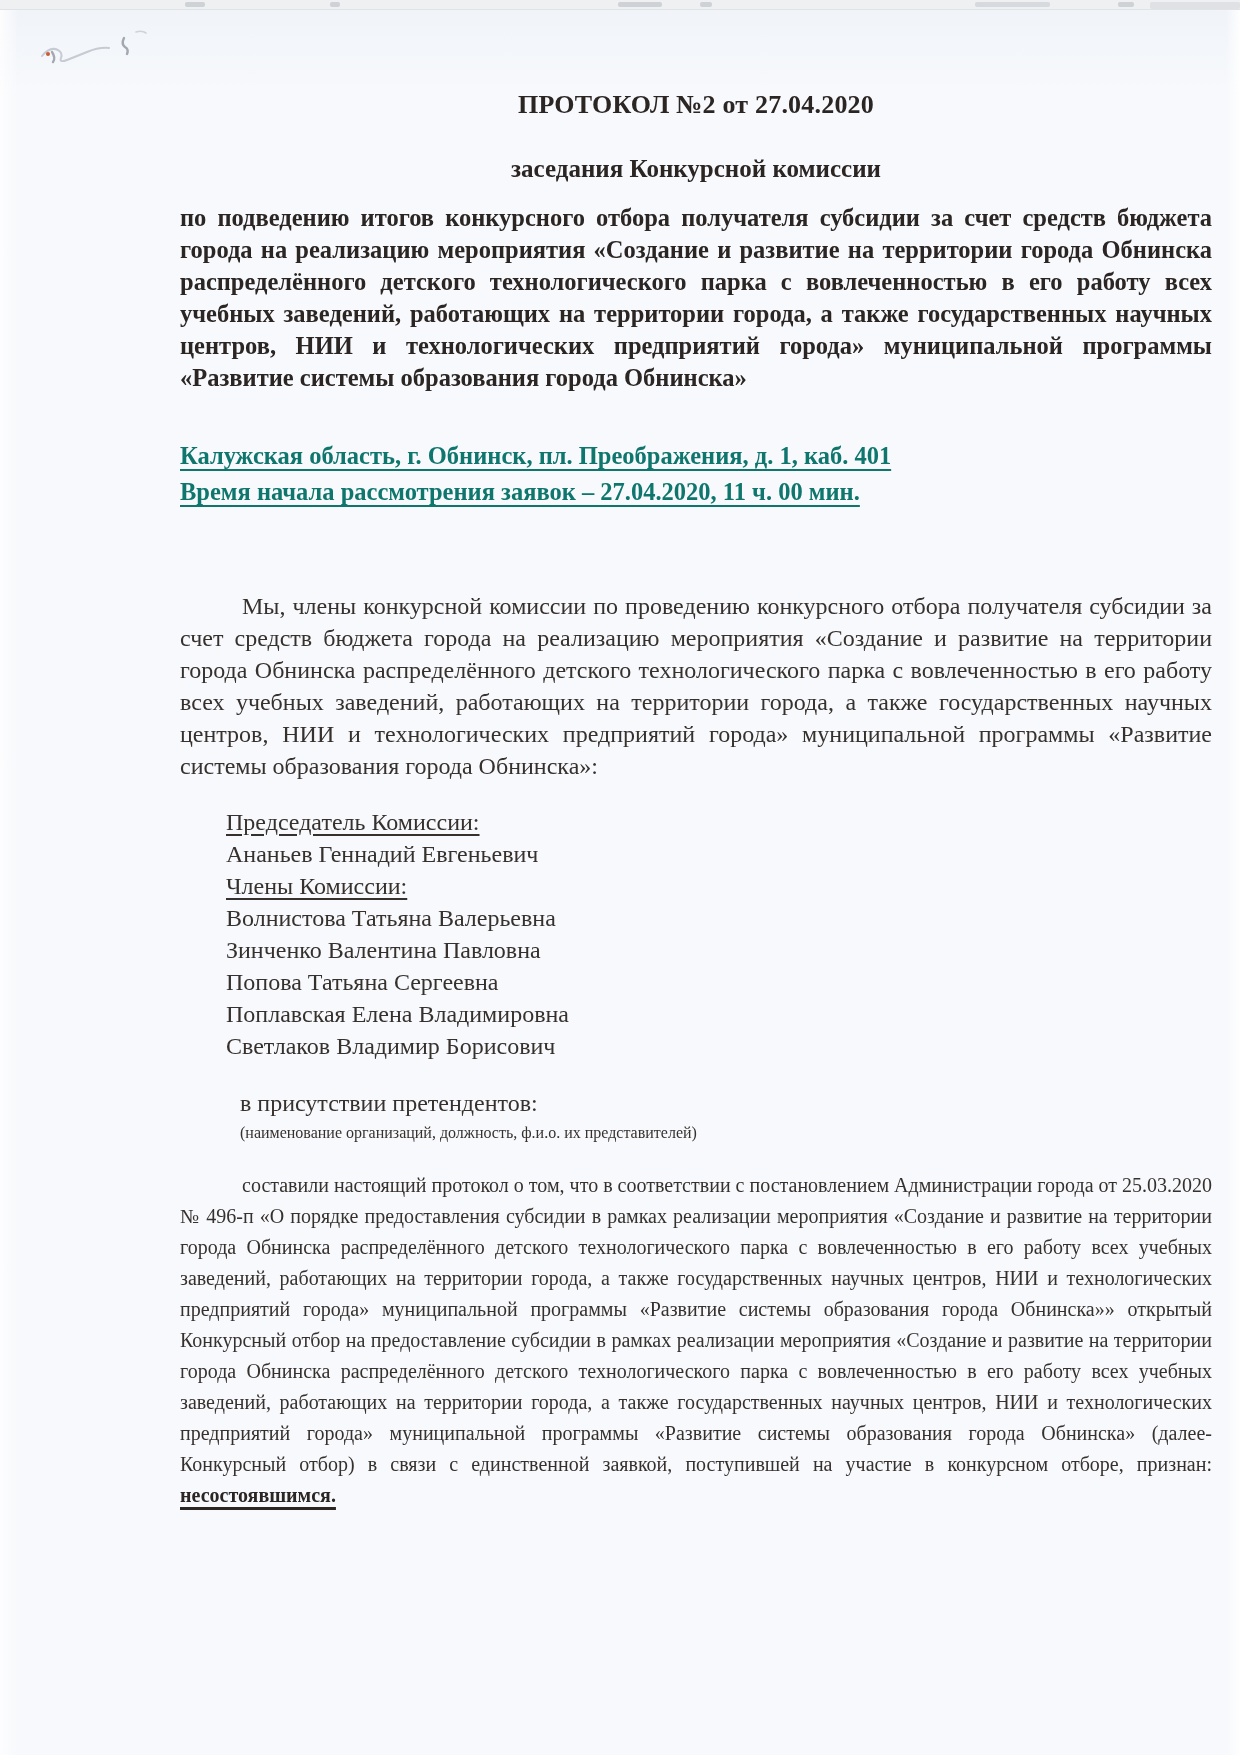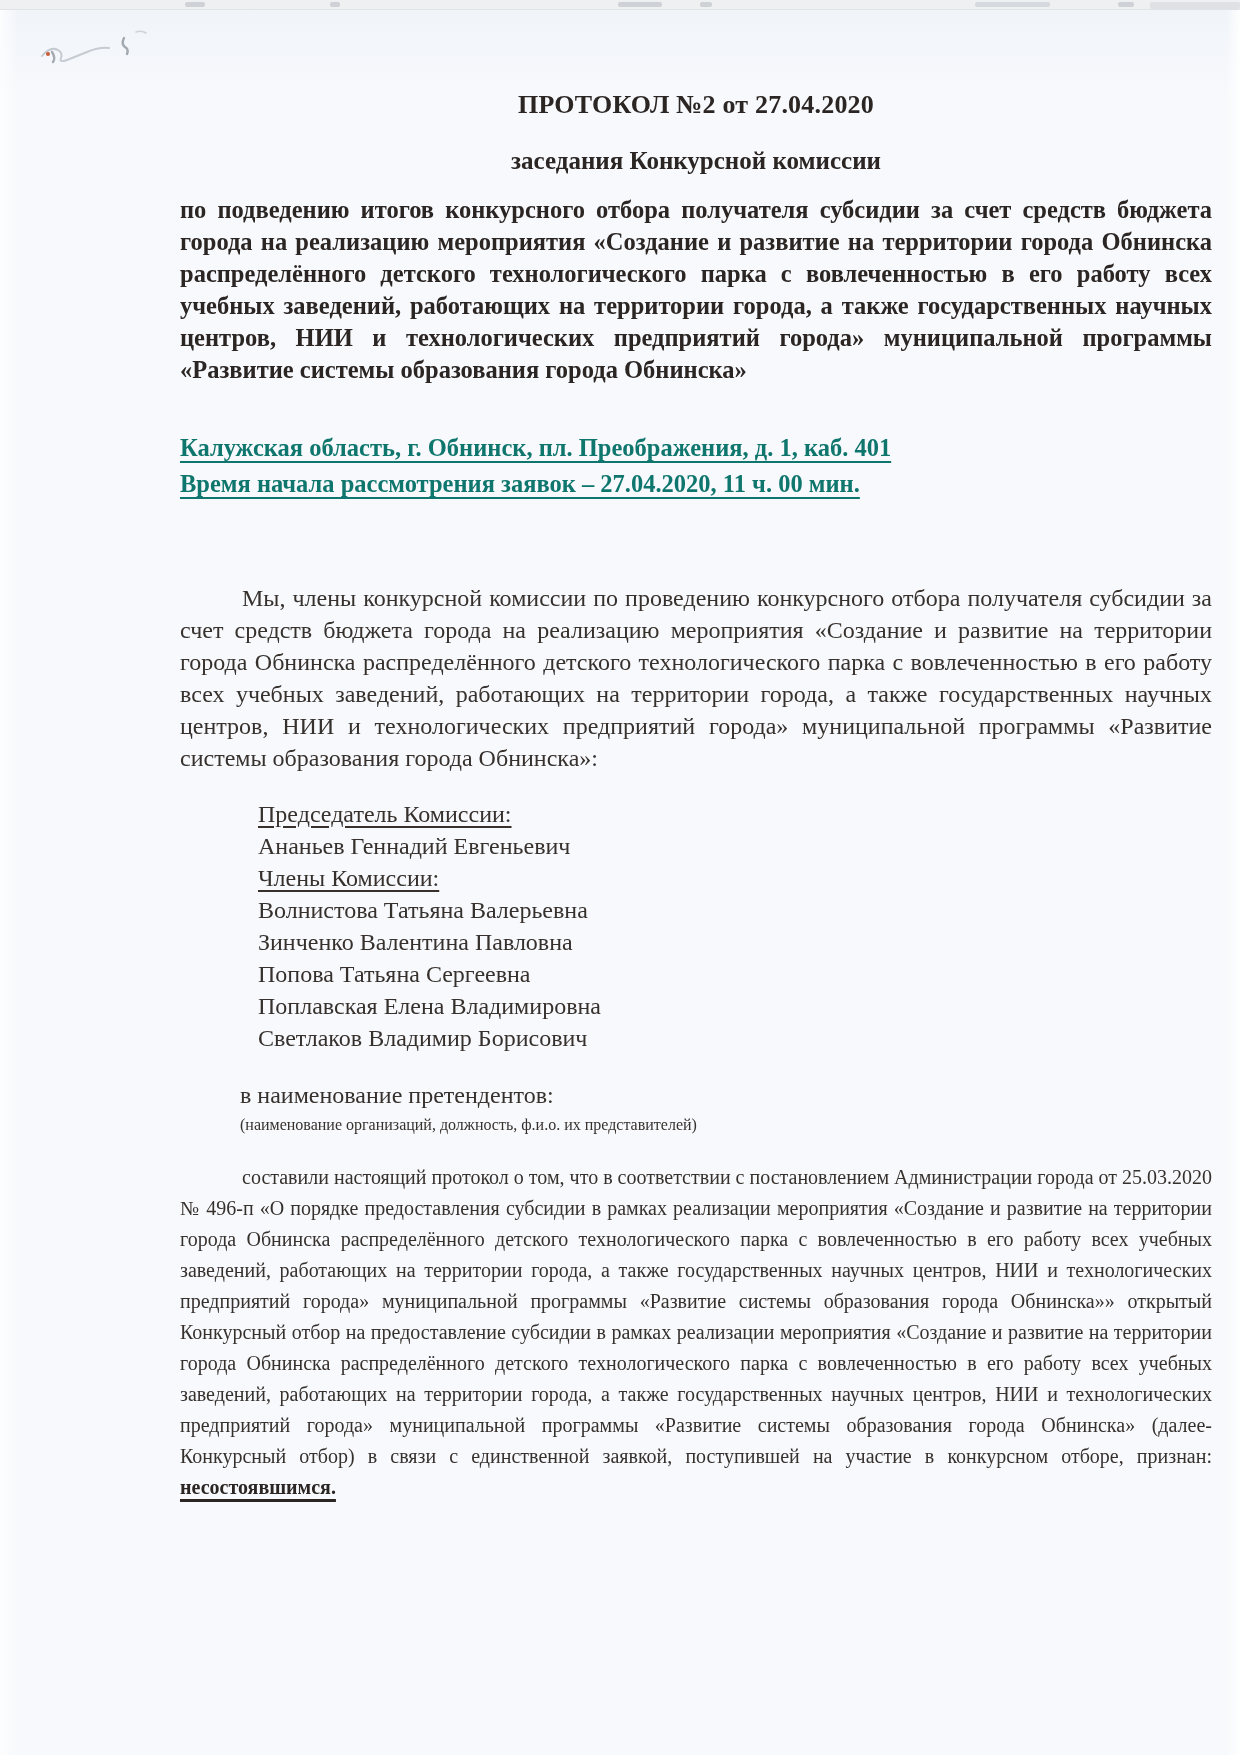--- a/index.html
+++ b/index.html
@@ -30,21 +30,21 @@
   }
   .title{
     margin-top:88px;
     text-align:center;
     font-weight:bold;
     font-size:26px;line-height:34px;
     color:#2b2523;
     letter-spacing:.2px;
   }
   .subtitle{
-    margin-top:22px;
+    margin-top:30px;
     text-align:center;
     font-weight:bold;
     font-size:25px;line-height:34px;
     color:#2b2523;
   }
   .para{
     font-size:24px;line-height:32px;
     text-align:justify;
     hyphens:none;
   }
@@ -61,21 +61,21 @@
     color:#0f766e;
   }
   .address .u{
     text-decoration:underline;
     text-decoration-thickness:2px;
     text-underline-offset:5px;
   }
   .intro{margin-top:80px;text-indent:62px;}
   .members{
     margin-top:12px;
-    margin-left:78px;
+    margin-left:46px;
     font-size:24px;line-height:32px;
   }
   .members .label{
     text-decoration:underline;
     text-decoration-thickness:1.5px;
     text-underline-offset:4px;
   }
   .attendees{
     margin-top:26px;
     margin-left:60px;
@@ -151,19 +151,19 @@
     <div>Ананьев Геннадий Евгеньевич</div>
     <div><span class="label">Члены Комиссии:</span></div>
     <div>Волнистова Татьяна Валерьевна</div>
     <div>Зинченко Валентина Павловна</div>
     <div>Попова Татьяна Сергеевна</div>
     <div>Поплавская Елена Владимировна</div>
     <div>Светлаков Владимир Борисович</div>
   </div>
 
   <div class="attendees">
-    <div>в наименование претендентов:</div>
+    <div>в присутствии претендентов:</div>
     <div class="note">(наименование организаций, должность, ф.и.о. их представителей)</div>
   </div>
 
   <p class="para final"><span>составили настоящий протокол о том, что в соответствии с постановлением Администрации города от 25.03.2020 № 496-п «О порядке предоставления субсидии в рамках реализации мероприятия «Создание и развитие на территории города Обнинска распределённого детского технологического парка с вовлеченностью в его работу всех учебных заведений, работающих на территории города, а также государственных научных центров, НИИ и технологических предприятий города» муниципальной программы «Развитие системы образования города Обнинска»» открытый Конкурсный отбор на предоставление субсидии в рамках реализации мероприятия «Создание и развитие на территории города Обнинска распределённого детского технологического парка с вовлеченностью в его работу всех учебных заведений, работающих на территории города, а также государственных научных центров, НИИ и технологических предприятий города» муниципальной программы «Развитие системы образования города Обнинска» (далее-Конкурсный отбор) в связи с единственной заявкой, поступившей на участие в конкурсном отборе, признан: </span><span class="conclusion">несостоявшимся.</span></p>
 
 </div>
 
 </body></html>

